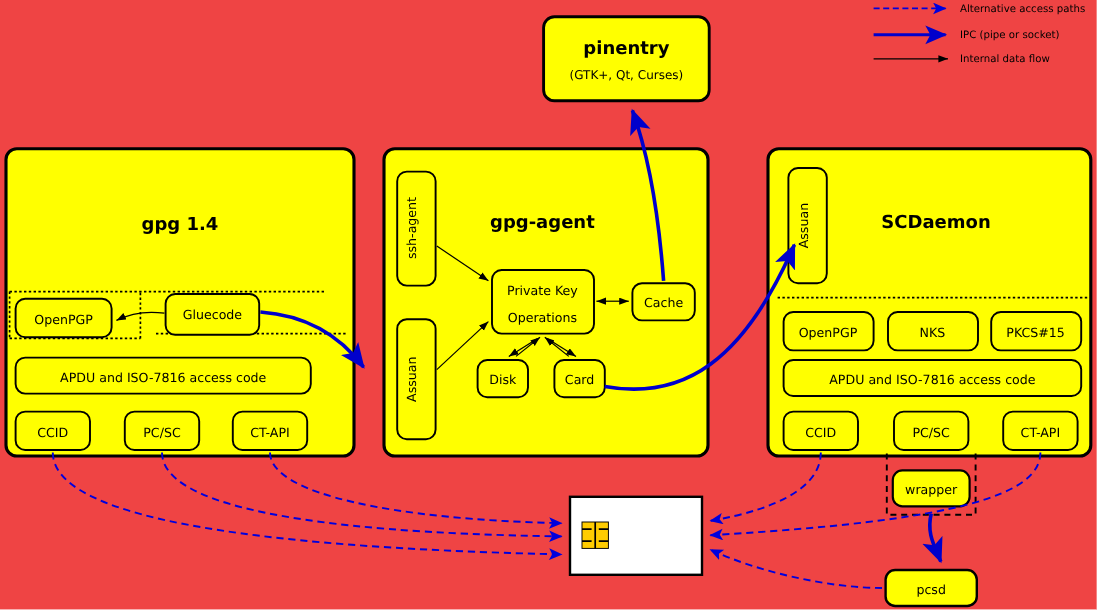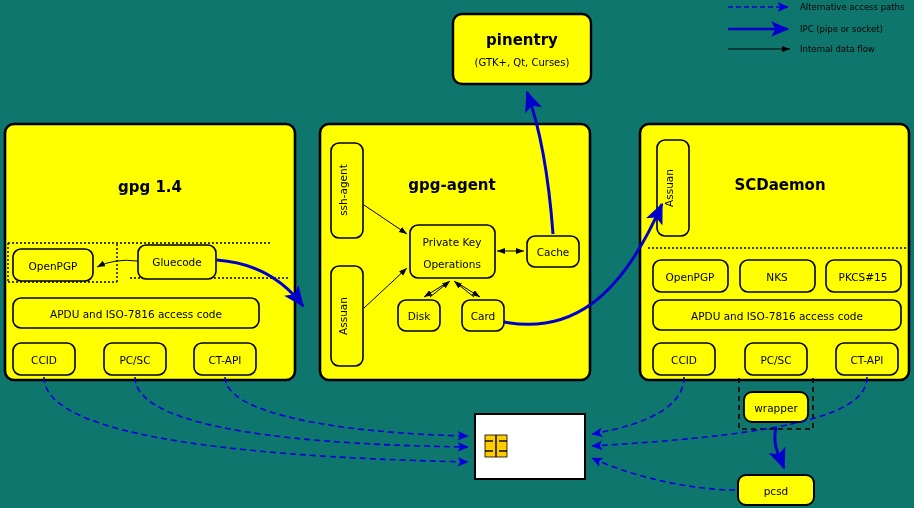--- a/index.html
+++ b/index.html
@@ -1,18 +1,18 @@
 <!DOCTYPE html>
 <html><head>
 <meta charset="utf-8">
 <style>
   html,body{margin:0;padding:0;background:#ffffff;}
   body{width:914px;height:508px;overflow:hidden;
        font-family:"DejaVu Sans","Liberation Sans",sans-serif;}
-  #stage{position:relative;width:914px;height:508px;background:#0f766e;}
+  #stage{position:relative;width:914px;height:508px;background:#ef4444;}
   svg.layer{position:absolute;top:0;left:0;width:914px;height:508px;}
   .legend-text{font-size:8.5px;fill:#000;}
 </style>
 </head>
 <body>
 
 <div id="stage">
   <svg class="layer" viewBox="0 0 914 508" xmlns="http://www.w3.org/2000/svg">
     <defs>
       <marker id="ah-thin" markerWidth="9" markerHeight="9" refX="8" refY="3" orient="auto">

